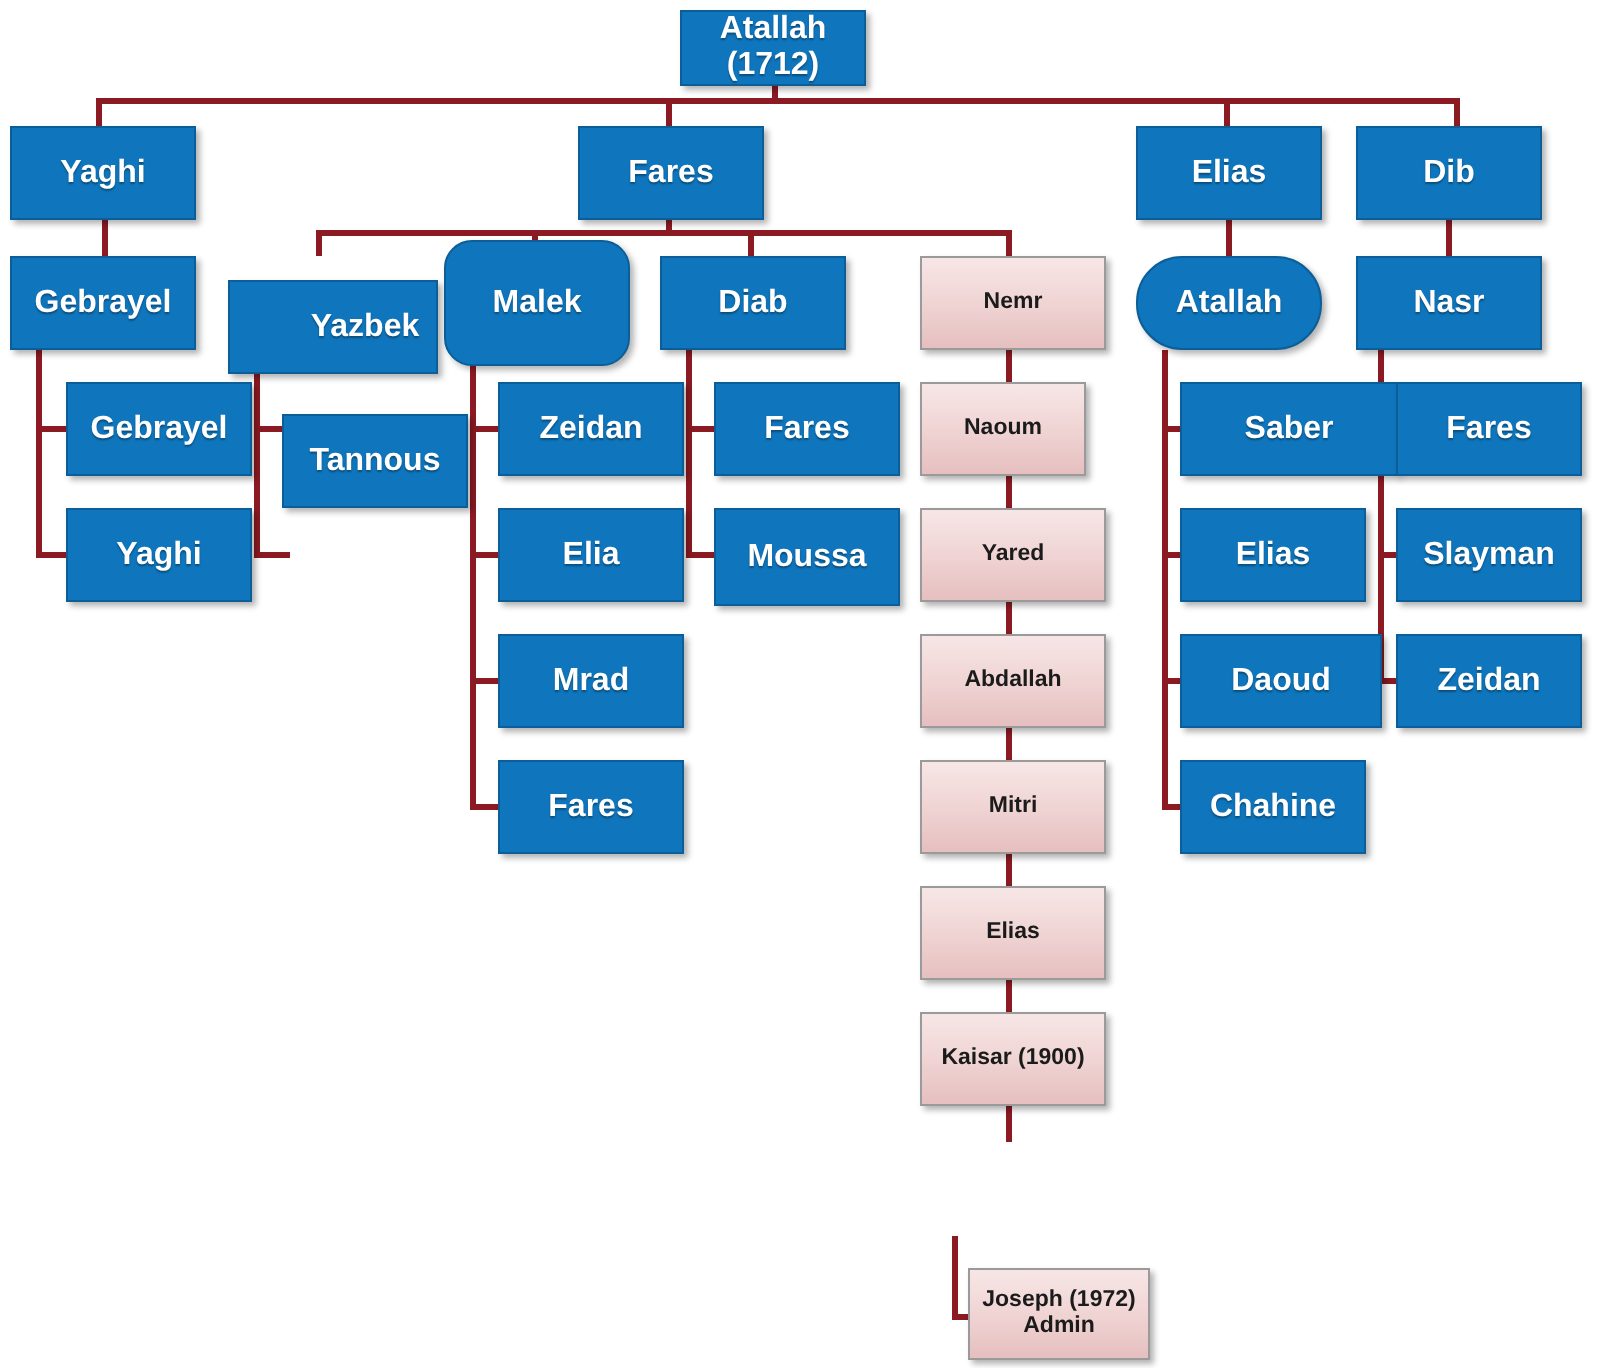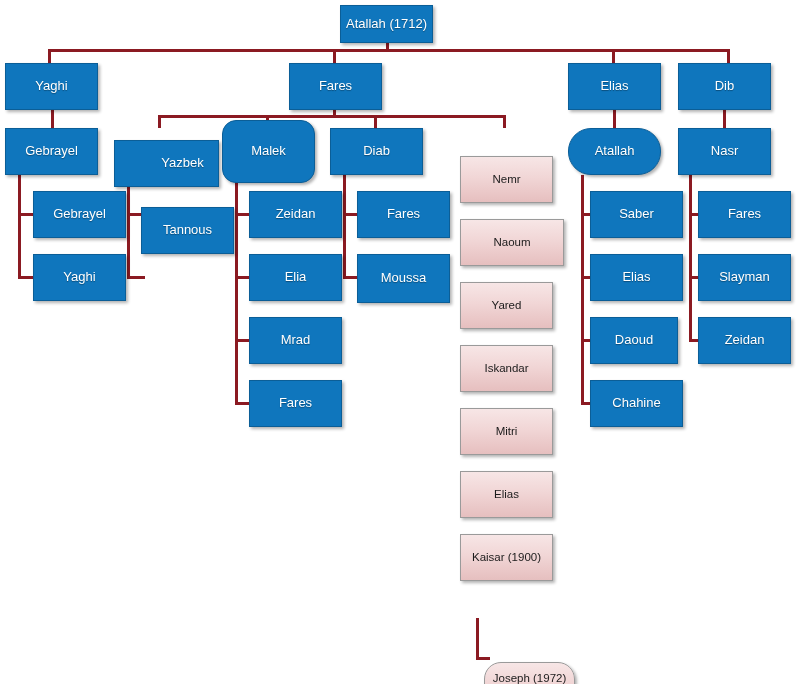--- a/index.html
+++ b/index.html
@@ -37,33 +37,32 @@
   }
   .node .lbl {
     display: block;
     width: 100%;
     padding: 0 3px;
   }
   .node.blue {
     background: #0f76bd;
     border: 1px solid #0b5e97;
     color: #ffffff;
-    font-weight: normal;
-    font-size: 13px;
+    font-weight: bold;
+    font-size: 16px;
     text-shadow: 0 1px 1px rgba(0,0,0,0.35);
   }
   .node.pink {
     background: linear-gradient(to bottom, #f7e6e6 0%, #f1d6d6 45%, #e6bfbf 100%);
     border: 1px solid #9a9a9a;
     color: #1b1b1b;
-    font-weight: normal;
+    font-weight: bold;
     font-size: 11.5px;
-    margin-top: 28px;
-  }
-  .node.pink.two-line { font-size: 11.5px; border-radius: 17px; }
+  }
+  .node.pink.two-line { font-size: 11.5px; }
 </style>
 </head>
 <body>
 
 <div id="chart">
 
   <div class="line" style="left:386px; top:42px; width:3px; height:9px;"></div>
 
   <div class="line" style="left:48px; top:49px; width:682px; height:3px;"></div>
 
@@ -188,50 +187,50 @@
     <span class="lbl">Fares</span>
   </div>
 
   <div class="node blue" style="left:357px; top:191px; width:93px; height:47px;">
     <span class="lbl">Fares</span>
   </div>
   <div class="node blue" style="left:357px; top:254px; width:93px; height:49px;">
     <span class="lbl">Moussa</span>
   </div>
 
-  <div class="node pink" style="left:460px; top:191px; width:104px; height:47px;">
+  <div class="node pink" style="left:460px; top:191px; width:83px; height:47px;">
     <span class="lbl">Naoum</span>
   </div>
   <div class="node pink" style="left:460px; top:254px; width:93px; height:47px;">
     <span class="lbl">Yared</span>
   </div>
   <div class="node pink" style="left:460px; top:317px; width:93px; height:47px;">
-    <span class="lbl">Iskandar</span>
+    <span class="lbl">Abdallah</span>
   </div>
   <div class="node pink" style="left:460px; top:380px; width:93px; height:47px;">
     <span class="lbl">Mitri</span>
   </div>
   <div class="node pink" style="left:460px; top:443px; width:93px; height:47px;">
     <span class="lbl">Elias</span>
   </div>
   <div class="node pink" style="left:460px; top:506px; width:93px; height:47px;">
     <span class="lbl">Kaisar (1900)</span>
   </div>
   <div class="node pink two-line" style="left:484px; top:634px; width:91px; height:46px; white-space:pre-line;">
     <span class="lbl">Joseph (1972)
 Admin</span>
   </div>
 
-  <div class="node blue" style="left:590px; top:191px; width:93px; height:47px;">
+  <div class="node blue" style="left:590px; top:191px; width:109px; height:47px;">
     <span class="lbl">Saber</span>
   </div>
   <div class="node blue" style="left:590px; top:254px; width:93px; height:47px;">
     <span class="lbl">Elias</span>
   </div>
-  <div class="node blue" style="left:590px; top:317px; width:88px; height:47px;">
+  <div class="node blue" style="left:590px; top:317px; width:101px; height:47px;">
     <span class="lbl">Daoud</span>
   </div>
   <div class="node blue" style="left:590px; top:380px; width:93px; height:47px;">
     <span class="lbl">Chahine</span>
   </div>
 
   <div class="node blue" style="left:698px; top:191px; width:93px; height:47px;">
     <span class="lbl">Fares</span>
   </div>
   <div class="node blue" style="left:698px; top:254px; width:93px; height:47px;">

